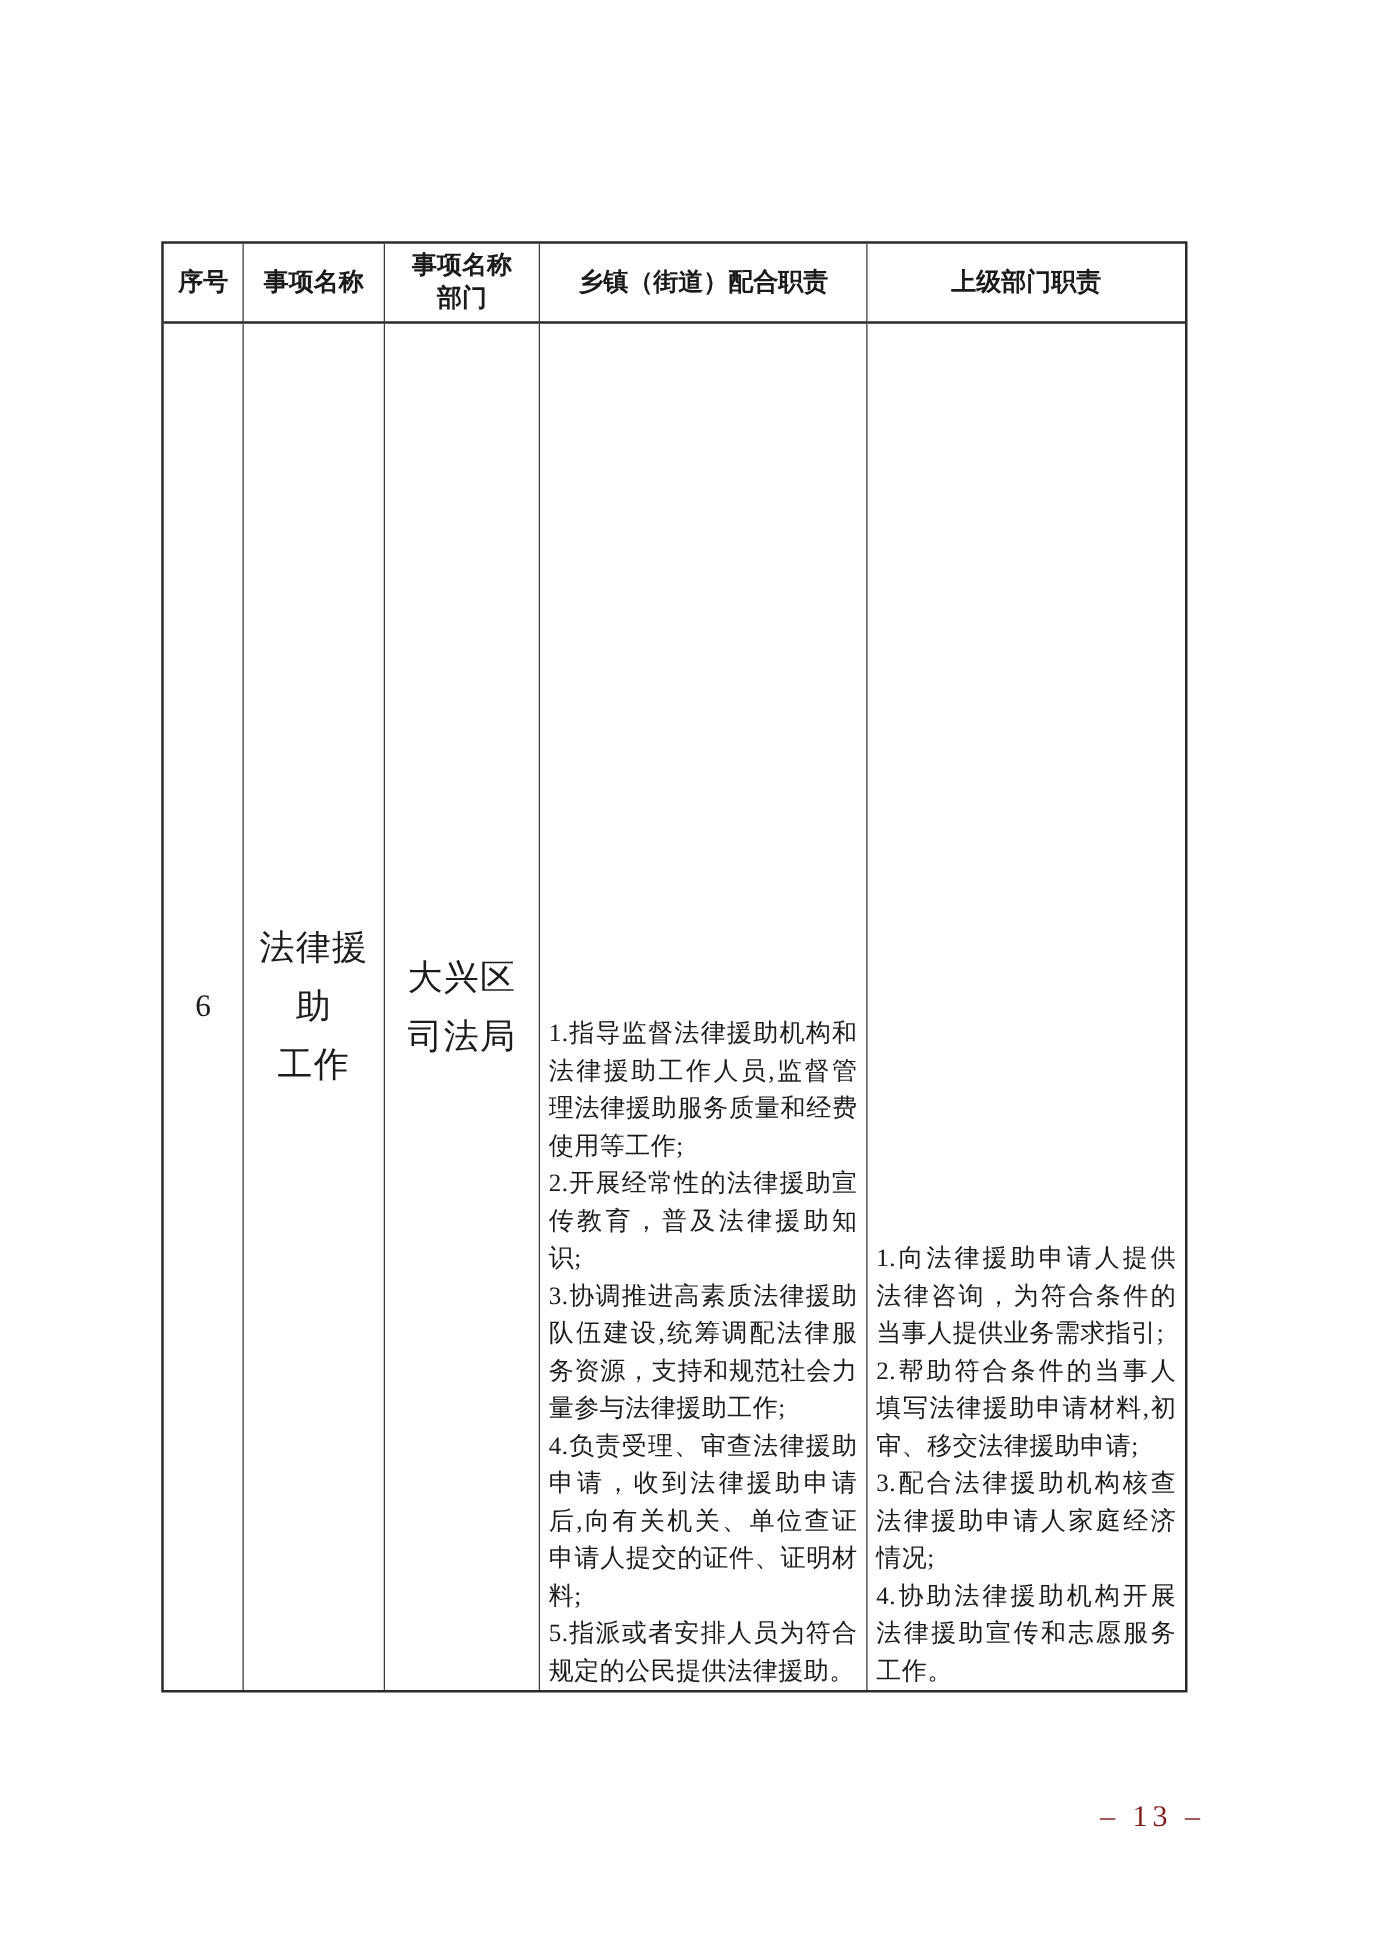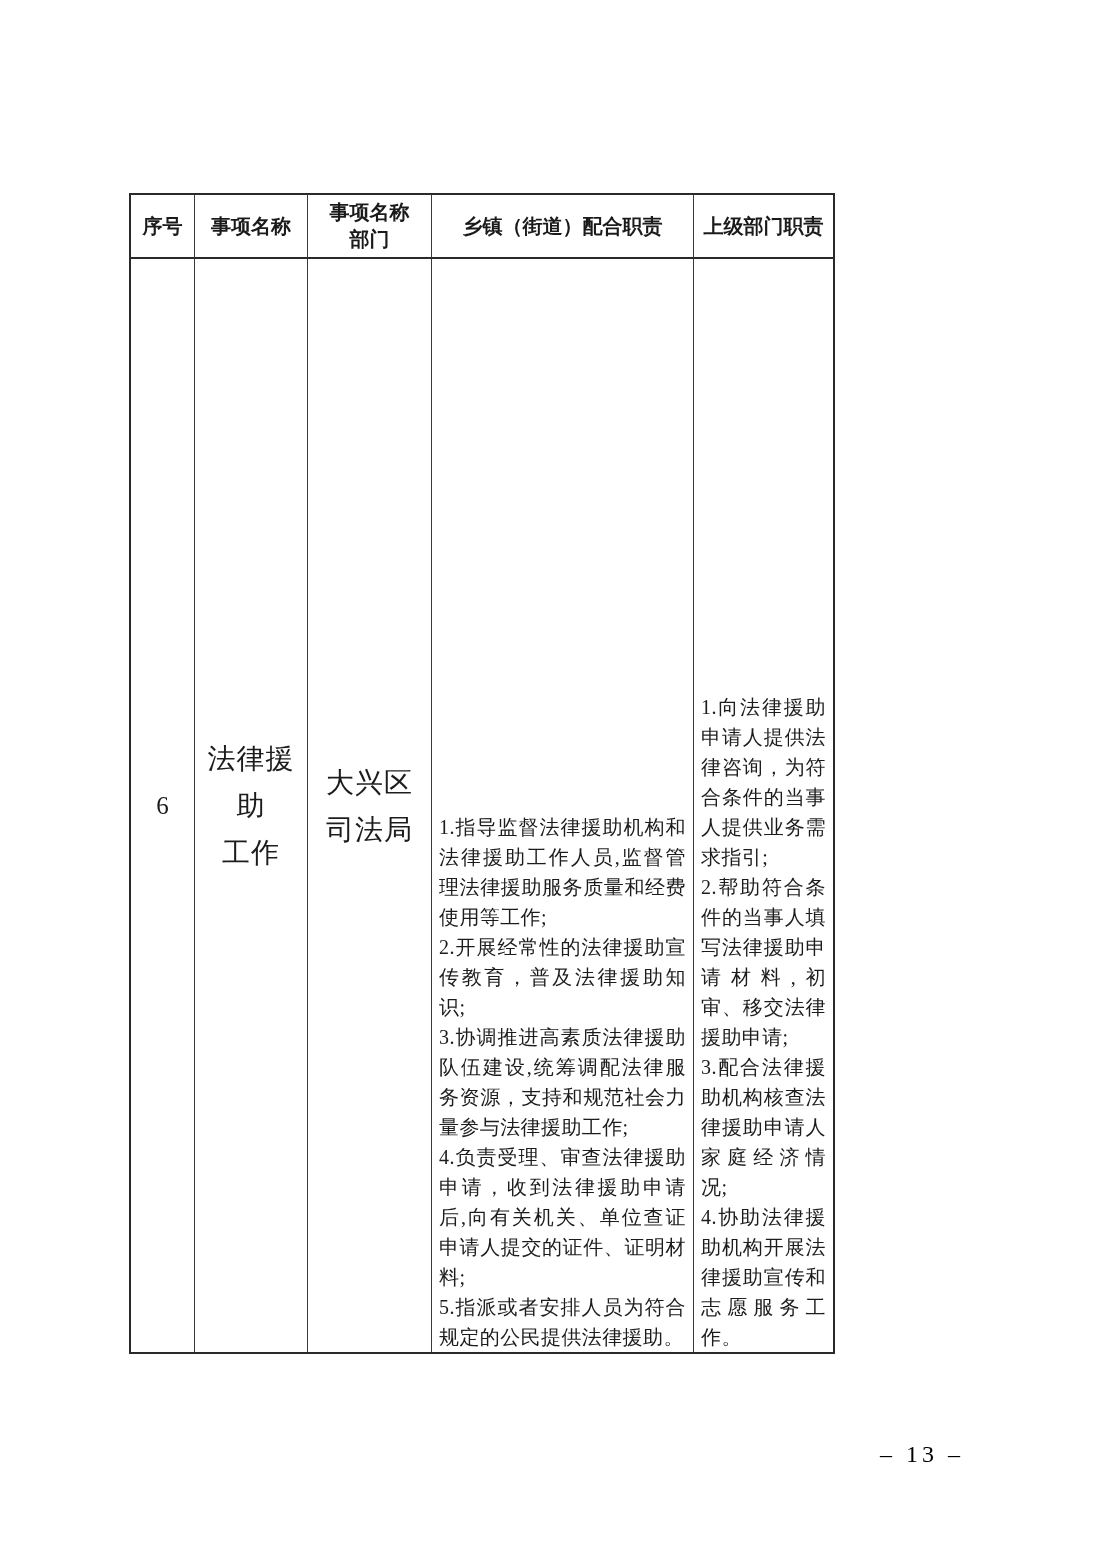--- a/index.html
+++ b/index.html
@@ -13,21 +13,21 @@
     height: 1559px;
     position: relative;
     font-family: "Liberation Serif", "DejaVu Serif", serif;
     color: #1c1c1c;
     overflow: hidden;
   }
   .duties-table {
     position: absolute;
     left: 129px;
     top: 193px;
-    width: 706px;
+    width: 821px;
     border: 2.5px solid #2a2a2a;
     background: #ffffff;
   }
   .grid-row {
     display: grid;
     grid-template-columns: 64px 113px 124px 262px auto;
   }
   .cell {
     border-right: 1.5px solid #3a3a3a;
     overflow: hidden;
@@ -81,21 +81,21 @@
     text-align: justify;
     text-align-last: left;
   }
 
   .page-number {
     position: absolute;
     top: 1441px;
     right: 138px;
     font-size: 24px;
     letter-spacing: 4px;
-    color: #000000;
+    color: #7f1d1d;
     white-space: pre;
   }
 </style>
 </head>
 <body>
 
 <div class="duties-table">
 
   <div class="grid-row header-row">
     <div class="cell">序号</div>

